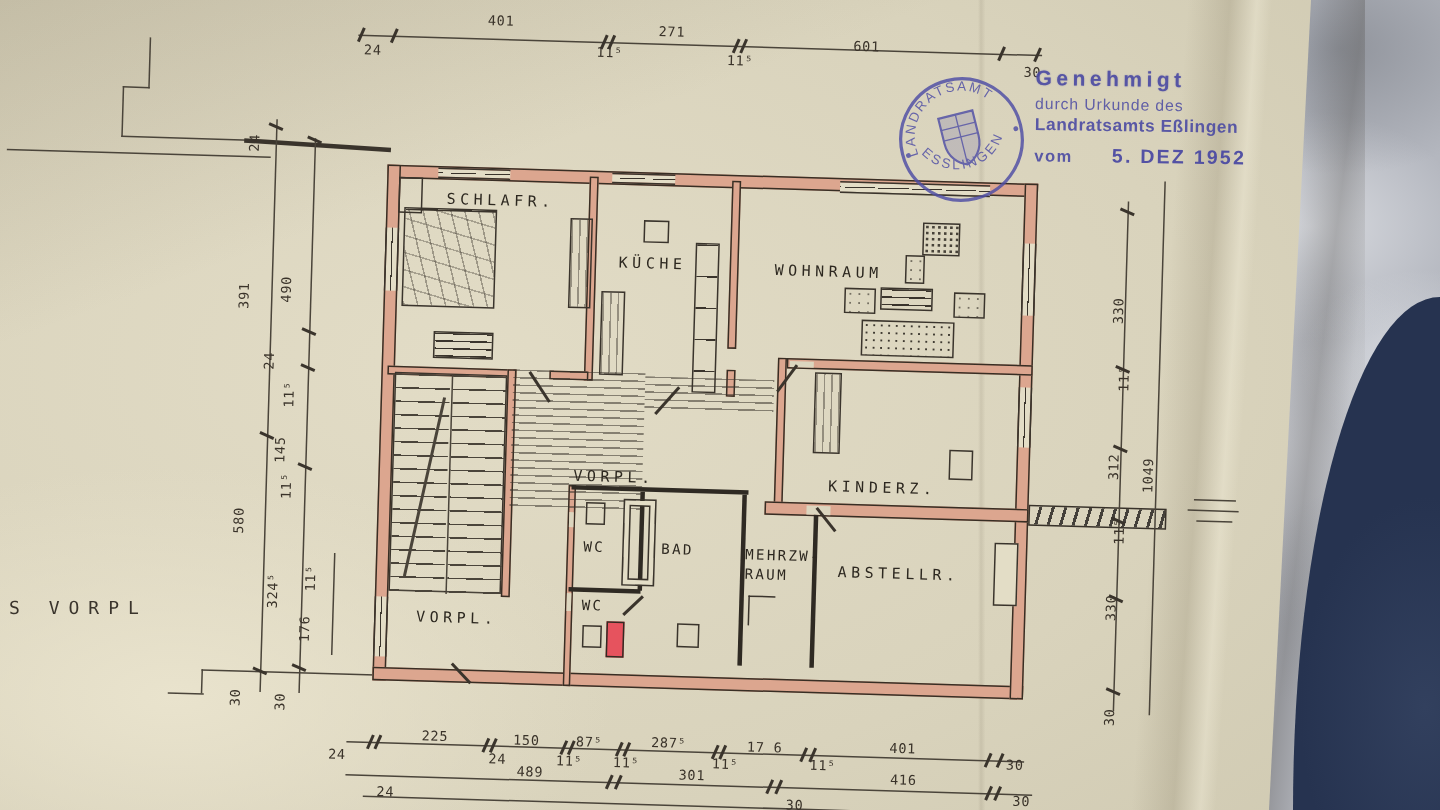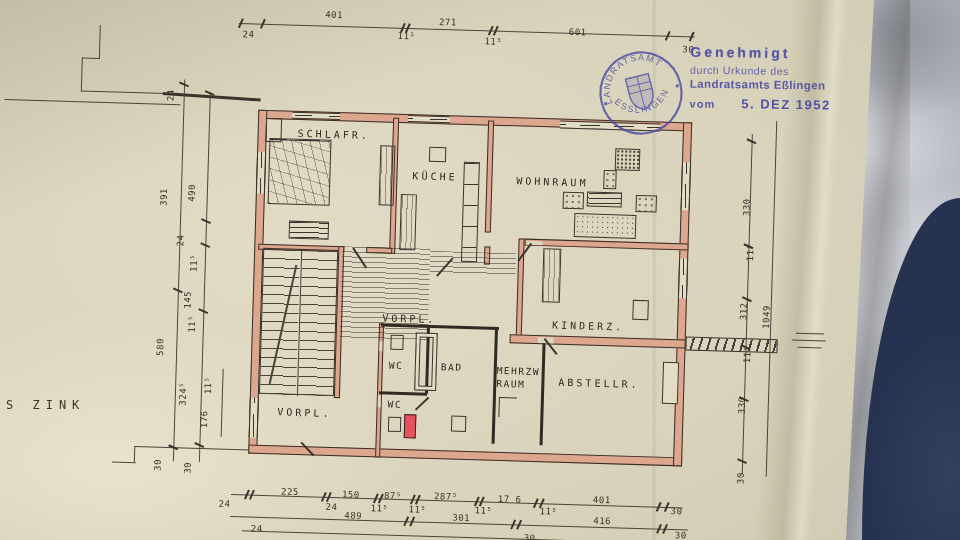--- a/index.html
+++ b/index.html
@@ -327,15 +327,15 @@
         </text>
         <circle cx="9" cy="52" r="1.8" fill="#4e4da5"></circle>
         <circle cx="91" cy="52" r="1.8" fill="#4e4da5"></circle>
         <g stroke="#4e4da5" fill="rgba(78,77,165,.22)" stroke-width="1.6">
           <path d="M 37,31 h 26 v 19 c 0,11 -7,17 -13,19 c -6,-2 -13,-8 -13,-19 z"></path>
           <path d="M 37,40 h 26 M 37,48 h 26 M 50,31 v 37" fill="none" stroke-width="1"></path>
         </g>
       </svg>
     </div>
 
-    <div class="architect">S ZINK</div>
+    <div class="architect">S VORPL</div>
   </div>
 </div>
 
 </body></html>

